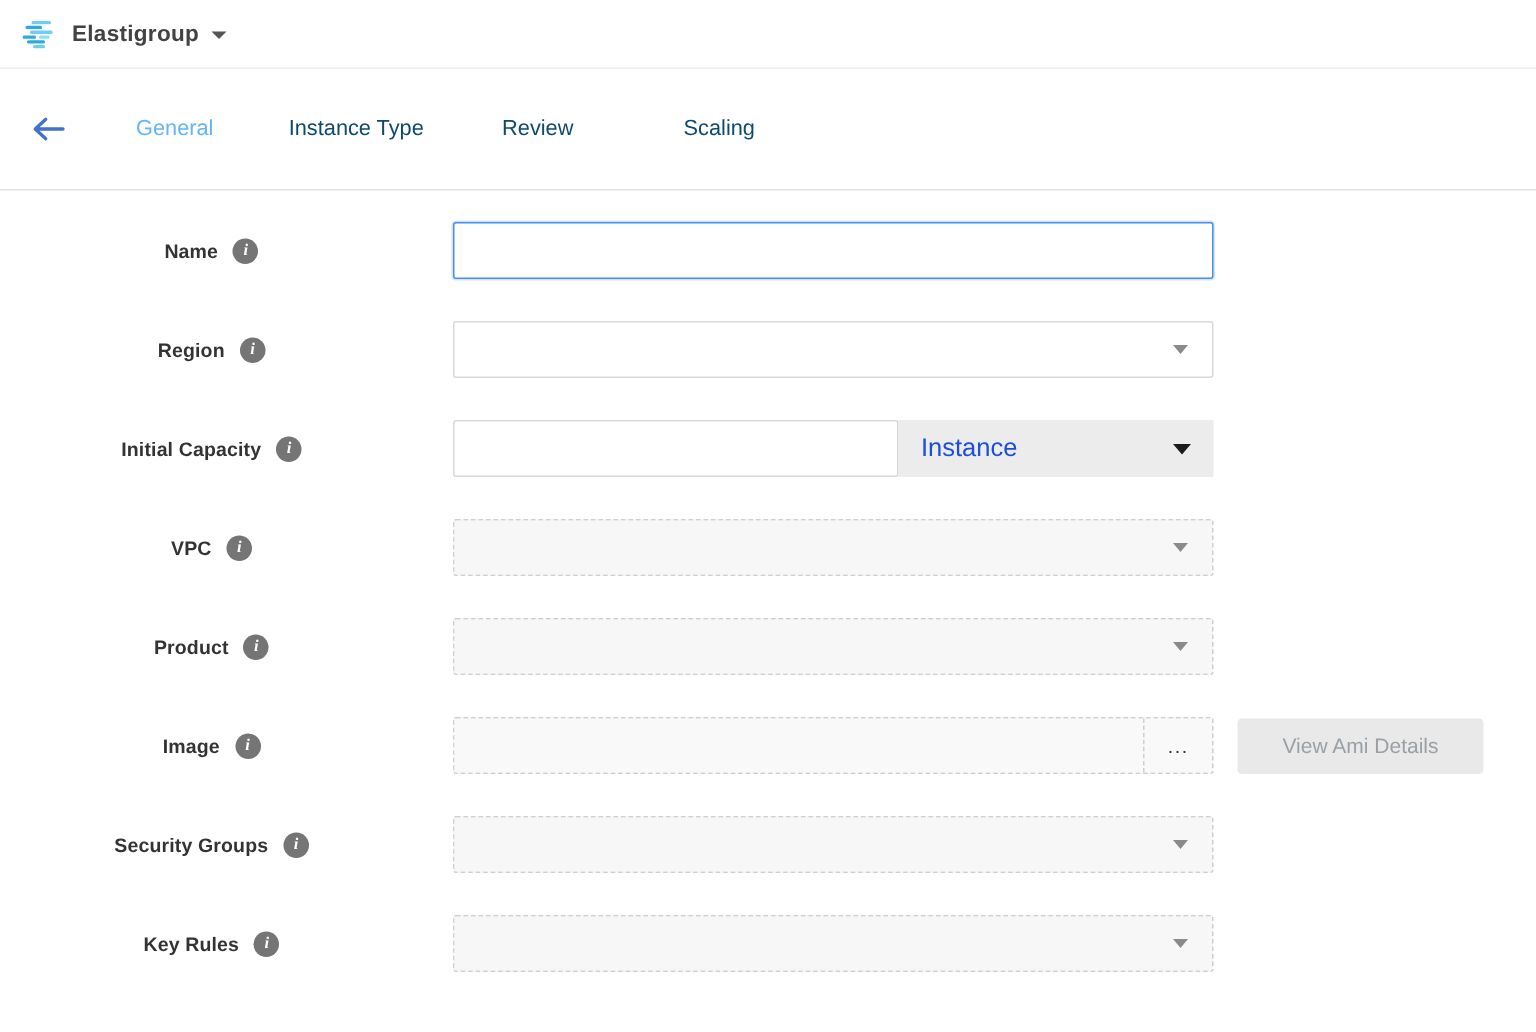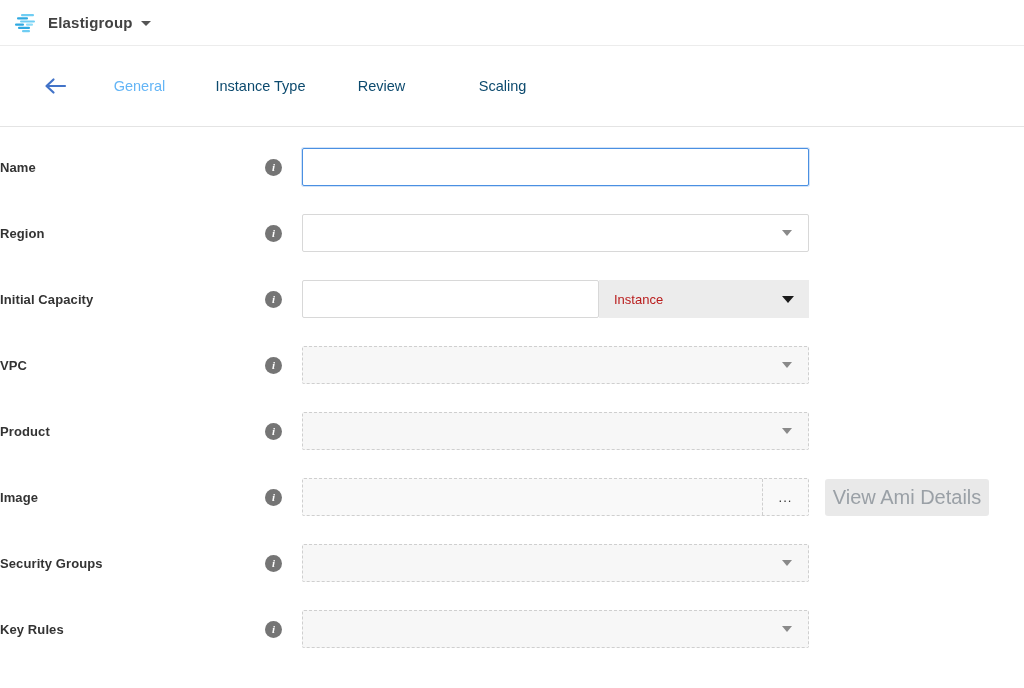--- a/index.html
+++ b/index.html
@@ -8,32 +8,32 @@
 
   
   .topbar { height:46px; display:flex; align-items:center; padding-left:15px;
             border-bottom:1px solid #ececec; background:#fff;font-weight:bold; }
   .logo { width:24px; height:22px; margin-right:9px; display:inline-block; }
   .app-name { font-size:15px; color:#424242; letter-spacing:.2px; }
   .caret-sm { width:0; height:0; border-left:5px solid transparent; border-right:5px solid transparent;
               border-top:5px solid #555; display:inline-block; margin-left:8px; margin-top:2px; }
 
   
-  .tabbar { height:81px; display:flex; align-items:center; border-bottom:1px solid #e4e4e4; background:#fff;padding-left:23px; }
+  .tabbar { height:81px; display:flex; align-items:center; border-bottom:1px solid #e4e4e4; background:#fff; }
   .back-btn { width:40px; height:40px; margin-left:12px; background:none; border:none; cursor:pointer;
               display:flex; align-items:center; justify-content:center; }
   .tabs { display:flex; margin-left:4px; }
   .tab { width:121px; text-align:center; font-size:14.5px; color:#0c4a6e; cursor:pointer;
          background:none; border:none; font-family:"Liberation Sans", sans-serif; padding:10px 0; }
   .tab.active { color:#64b5f6; }
 
   
   .form { padding-top:21px; }
   .row { display:flex; align-items:center; height:38px; margin-bottom:28px; }
-  .label-cell { width:282px; display:flex; align-items:center; justify-content:space-between; flex:none; }
+  .label-cell { width:282px; display:flex; align-items:center; justify-content:center; flex:none; }
   .label-cell label { font-size:13px; font-weight:bold; color:#333; letter-spacing:.1px; }
   .info { width:17px; height:17px; border-radius:50%; background:#757575; color:#fff;
           font-size:11px; font-weight:bold; font-family:"Liberation Serif", serif; font-style:italic;
           display:flex; align-items:center; justify-content:center; margin-left:10px; cursor:pointer; flex:none; }
   .field-cell { margin-left:20px; display:flex; align-items:center; }
 
   .fld { height:38px; border-radius:2px; }
   input.text { width:507px; padding:0 10px; font-size:13px; font-family:"Liberation Sans", sans-serif;
                border:1px solid #d8d8d8; background:#fff; outline:none; }
   input.text.focused { border:1px solid #4a90e2; box-shadow:0 0 0 1px rgba(74,144,226,.25); }
@@ -42,31 +42,31 @@
         justify-content:flex-end; padding-right:16px; cursor:pointer; }
   .dd.disabled { border:1px dashed #cfcfcf; background:#f7f7f7; cursor:default; }
   .caret-gray { width:0; height:0; border-left:5px solid transparent; border-right:5px solid transparent;
                 border-top:6px solid #8a8a8a; }
   .caret-dark { width:0; height:0; border-left:6px solid transparent; border-right:6px solid transparent;
                 border-top:7px solid #1b1b1b; }
 
   
   input.text.half { width:297px; }
   .unit-dd { width:210px; height:38px; background:#ececec; display:flex; align-items:center;
-             justify-content:space-between; padding:0 15px; font-size:13px; color:#b91c1c; cursor:pointer; }
+             justify-content:space-between; padding:0 15px; font-size:17px; color:#1d4ed8; cursor:pointer; }
 
   
   .image-box { width:507px; height:38px; border:1px dashed #cfcfcf; background:#f9f9f9; border-radius:2px;
                display:flex; }
   .image-input-part { flex:1; }
   .browse { width:46px; height:100%; border-left:1px dashed #cfcfcf; display:flex; align-items:center;
             justify-content:center; font-size:13px; color:#333; letter-spacing:1px; cursor:pointer; }
 
   .side-btn { width:164px; height:37px; margin-left:16px; background:#e9e9e9; border:none; border-radius:3px;
-              color:#9aa0a6; font-size:20px; font-family:"Liberation Sans", sans-serif; cursor:pointer; flex:none; }
+              color:#9aa0a6; font-size:14px; font-family:"Liberation Sans", sans-serif; cursor:pointer; flex:none; }
 </style>
 </head>
 <body>
 
 <header class="topbar">
   <span class="logo">
     <svg width="24" height="22" viewBox="0 0 24 22">
       <rect x="6" y="2" width="13" height="2.2" rx="1" fill="#6fcdf3"></rect>
       <rect x="2" y="5.2" width="11" height="2.2" rx="1" fill="#2fa9e1"></rect>
       <rect x="5" y="8.4" width="15" height="2.2" rx="1" fill="#6fcdf3"></rect>

